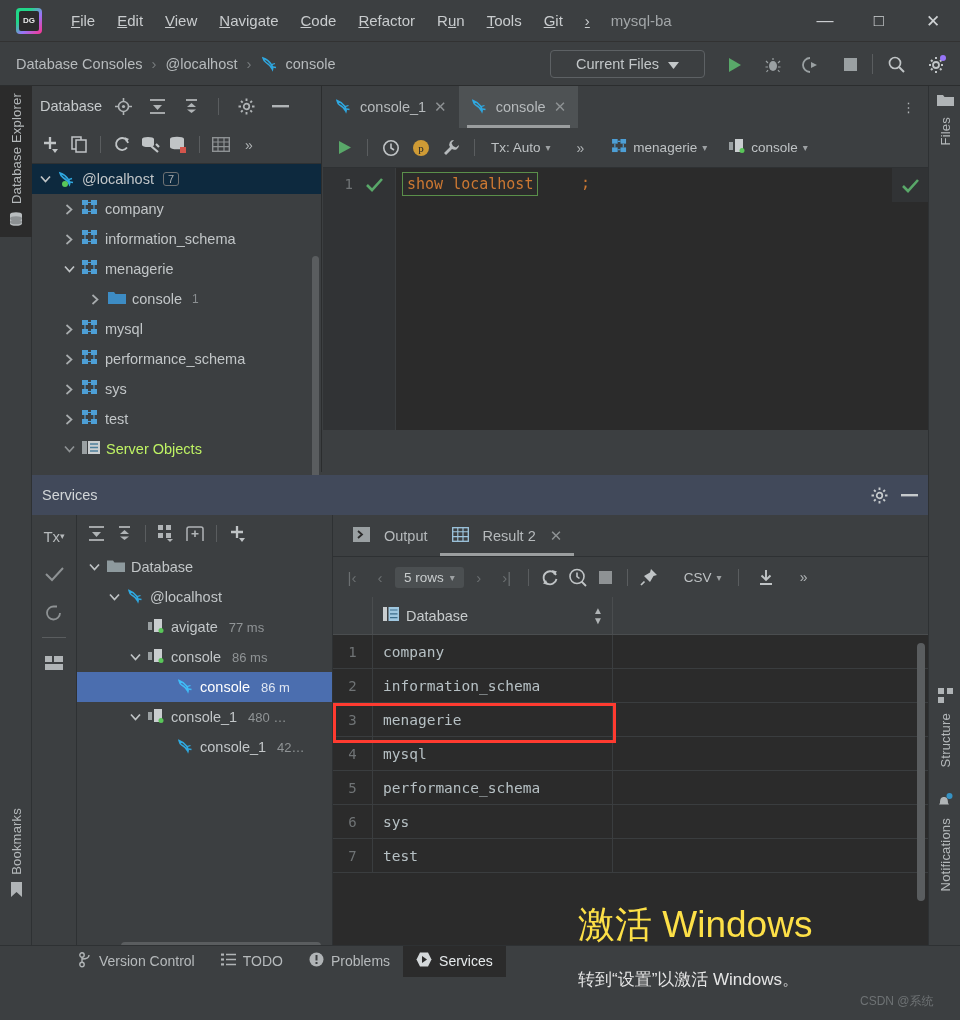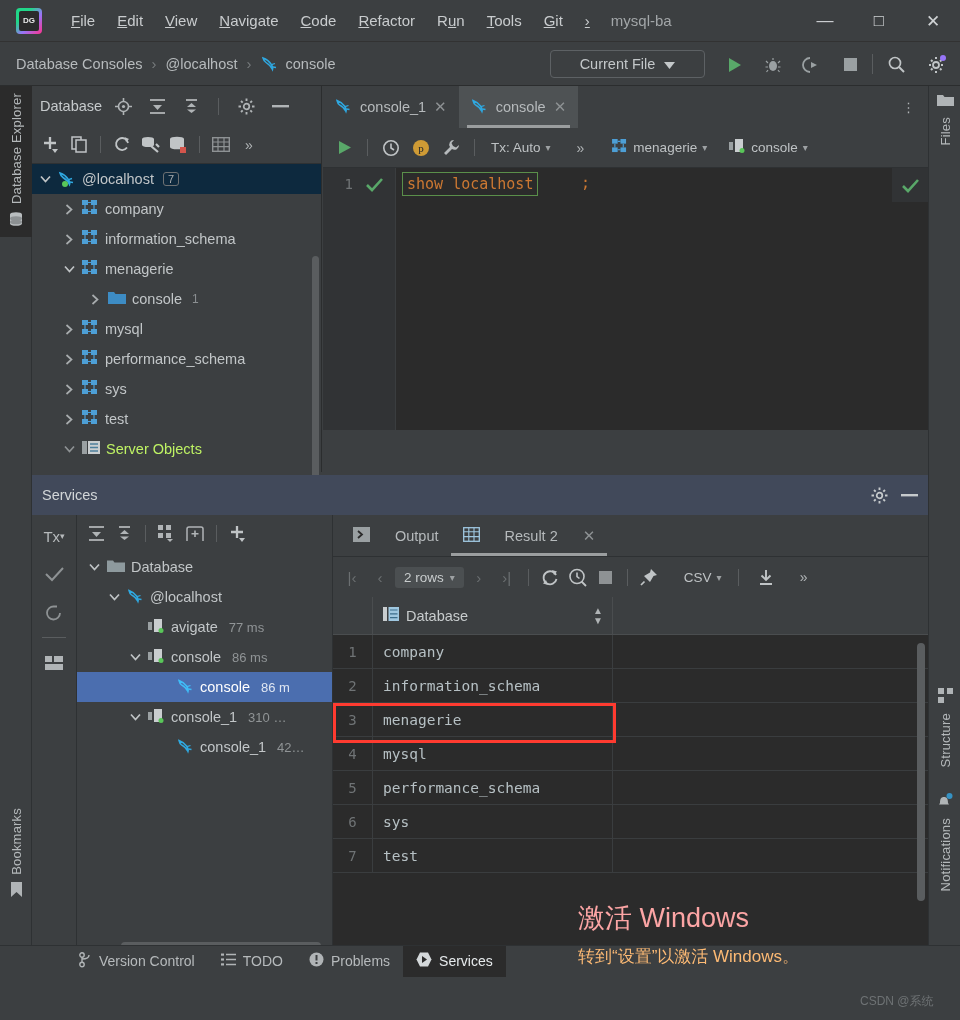--- a/index.html
+++ b/index.html
@@ -205,21 +205,21 @@
   .ms { color: #909496; font-size: 13px; margin-left: 5px; }
   .svc-row.sel .ms { color: #dfe6f2; }
   .hscroll {
     position: absolute; left: 44px; bottom: 10px; width: 200px; height: 9px;
     background: #5a5d5f; border-radius: 4px;
   }
 
   .svc-main { flex: 1; background: #3c3f41; position: relative; }
   .rtabs { height: 42px; display: flex; align-items: stretch; padding-left: 8px;
            border-bottom: 1px solid #2e3133; }
-  .rtab { display: flex; align-items: center; gap: 25px; padding: 0 12px;
+  .rtab { display: flex; align-items: center; gap: 14px; padding: 0 12px;
           color: #b6babc; font-size: 14.5px; position: relative; }
   .rtab.active::after {
     content: ""; position: absolute; left: 0; right: 0; bottom: 0; height: 3px;
     background: #9b9e9f;
   }
   .grid-tools {
     height: 40px; display: flex; align-items: center; gap: 2px; padding-left: 6px;
     position: relative;
   }
   .rows-pill {
@@ -259,22 +259,22 @@
   .annot-box {
     position: absolute; left: 0px; top: 106px; width: 283px; height: 40px;
     border: 3px solid #ff3b30; pointer-events: none;
   }
 
   
   .watermark {
     position: absolute; left: 578px; top: 900px; color: #9a9ea0;
     pointer-events: none; z-index: 40;
   }
-  .wm1 { font-size: 27px; color: #fca5a5; }
-  .wm2 { font-size: 17px; color: #fdba74; margin-top: 9px; }
+  .wm1 { font-size: 37px; color: #fde047; }
+  .wm2 { font-size: 17px; color: #e5e5e5; margin-top: 18px; }
   .wm-sig {
     position: absolute; left: 860px; top: 993px; font-size: 12px;
     color: #6e7274; z-index: 41;
   }
 
   
   .twbar {
     position: absolute; left: 0; bottom: 44px; width: 960px; height: 31px;
     background: #3c3f41; display: flex; align-items: center;
     border-top: 1px solid #2e3133;
@@ -331,21 +331,21 @@
       <span style="display:inline-flex;margin:0 4px 0 2px;">
         <svg width="17" height="15" viewBox="0 0 17 15">
             <path d="M2 2 C5 3 8 5 10 8 C11.5 10 12 12 11.5 13.5 C10.5 11 8 8.5 5 6.5 C3.5 5.5 2.5 4 2 2 Z" fill="none" stroke="#2fa8e0" stroke-width="1.5"></path>
             <path d="M10.5 8.6 L14 7.5 M12 11 L15 11.5" stroke="#2fa8e0" stroke-width="1.3" fill="none"></path>
           </svg>
       </span>
       <span class="crumb">console</span>
     </div>
 
     <div class="run-config">
-      <span>Current File</span>
+      <span>Current Files</span>
       <span>
         <svg width="11" height="7" viewBox="0 0 11 7">
             <path d="M0 0 L11 0 L5.5 7 Z" fill="#c3c7c9"></path>
           </svg>
       </span>
     </div>
 
     <div class="tb-ico" style="left:722px">
       <svg width="15" height="16" viewBox="0 0 15 16">
           <path d="M2 1 L14 8 L2 15 Z" fill="#59a869"></path>
@@ -917,21 +917,21 @@
                 <svg width="11" height="8" viewBox="0 0 11 8">
                   <path d="M1 1.5 L5.5 6.5 L10 1.5" stroke="#c0c4c6" stroke-width="1.7" fill="none"></path>
                 </svg>
               </span>
             <span><svg width="17" height="14" viewBox="0 0 17 14">
                   <rect x="0" y="3" width="4" height="8" fill="#9aa0a2"></rect>
                   <rect x="6" y="0" width="8" height="13" fill="#c9cdcf"></rect>
                   <circle cx="13" cy="11.5" r="2.5" fill="#59c659"></circle>
                 </svg></span>
             <span>console_1</span>
-            <span class="ms">310 …</span>
+            <span class="ms">480 …</span>
           </div>
           <div class="svc-row" style="padding-left:100px">
             <span><svg width="17" height="14" viewBox="0 0 17 14">
                   <path d="M2 1.5 C5 2.5 7.5 4.5 9.5 7 C11 9 11.5 11 11 12.5 C10 10 7.5 7.5 4.5 5.8 C3.2 4.9 2.4 3.3 2 1.5 Z" fill="none" stroke="#2fa8e0" stroke-width="1.5"></path>
                   <path d="M10 7.6 L13.5 6.5 M11.5 10 L14.5 10.5" stroke="#2fa8e0" stroke-width="1.3"></path>
                 </svg></span>
             <span>console_1</span>
             <span class="ms">42…</span>
           </div>
         </div>
@@ -958,21 +958,21 @@
             </span>
             <span>Result 2</span>
             <span class="tab-x">✕</span>
           </div>
         </div>
 
         <div class="grid-tools">
           <span class="nav-arrow">|‹</span>
           <span class="nav-arrow">‹</span>
           <span class="rows-pill">
-            <span>2 rows</span>
+            <span>5 rows</span>
             <span class="chev">▾</span>
           </span>
           <span class="nav-arrow">›</span>
           <span class="nav-arrow">›|</span>
           <span class="vsep"></span>
           <span class="icon-btn">
             <svg width="18" height="17" viewBox="0 0 18 17">
                 <path d="M15 6 A6.5 6.5 0 1 0 15.5 10" stroke="#c0c4c6" stroke-width="1.8" fill="none"></path>
                 <path d="M11 1 L16 2.5 L13 6 Z" fill="#c0c4c6"></path>
                 <path d="M7 16 L2 14.5 L5 11 Z" fill="#c0c4c6"></path>

